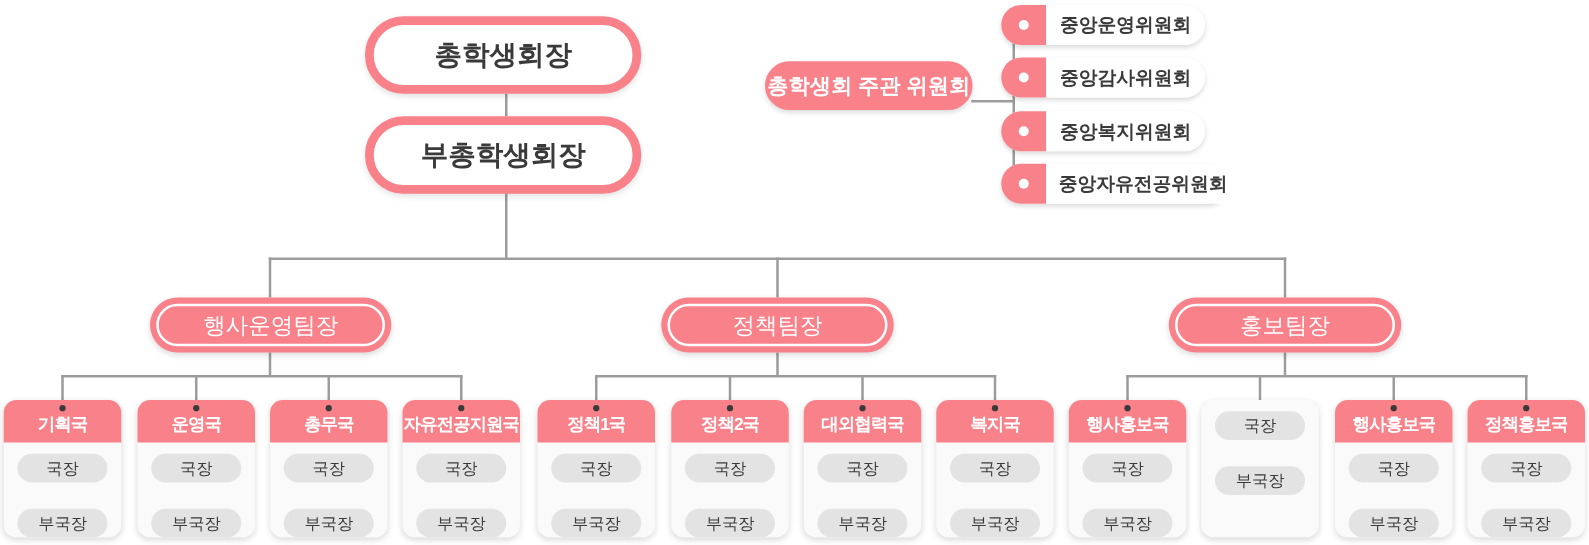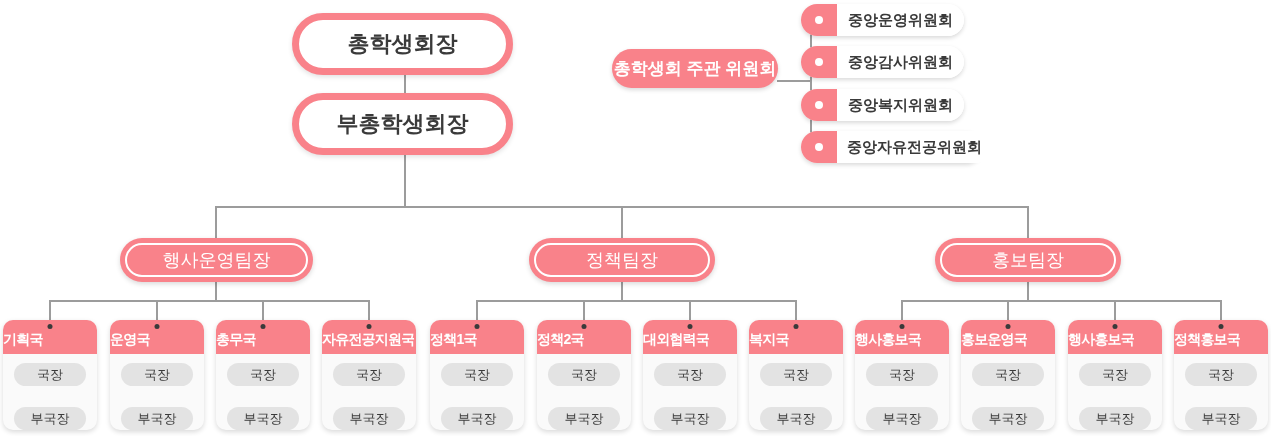--- a/index.html
+++ b/index.html
@@ -60,21 +60,21 @@
     border-radius:17px;pointer-events:none;
   }
 
   
   .card{
     position:absolute;top:320px;width:94px;height:110px;border-radius:10px;
     box-shadow:0 2px 5px rgba(0,0,0,0.15);background:var(--card-body);
   }
   .card-head{
     position:relative;height:34px;background:var(--coral);border-radius:10px 10px 0 0;
-    display:flex;align-items:flex-end;padding-bottom:5px;
+    display:flex;align-items:flex-end;justify-content:center;padding-bottom:5px;
     box-sizing:border-box;
   }
   .card-head .cdot{
     position:absolute;top:4px;left:50%;transform:translateX(-50%);
     width:5px;height:5px;border-radius:50%;background:var(--text);
   }
   .card-title{
     font-size:14px;font-weight:700;color:var(--white);letter-spacing:-0.8px;
     white-space:nowrap;max-width:94px;overflow:hidden;
   }
@@ -260,24 +260,20 @@
     <div class="card-head">
       <span class="cdot"></span>
       <span class="card-title">행사홍보국</span>
     </div>
     <div class="card-body">
       <span class="role-pill">국장</span>
       <span class="role-pill">부국장</span>
     </div>
   </div>
   <div class="card" style="left:961px;">
-    <div class="card-head">
-      <span class="cdot"></span>
-      <span class="card-title">홍보운영국</span>
-    </div>
     <div class="card-body">
       <span class="role-pill">국장</span>
       <span class="role-pill">부국장</span>
     </div>
   </div>
   <div class="card" style="left:1068px;">
     <div class="card-head">
       <span class="cdot"></span>
       <span class="card-title">행사홍보국</span>
     </div>

